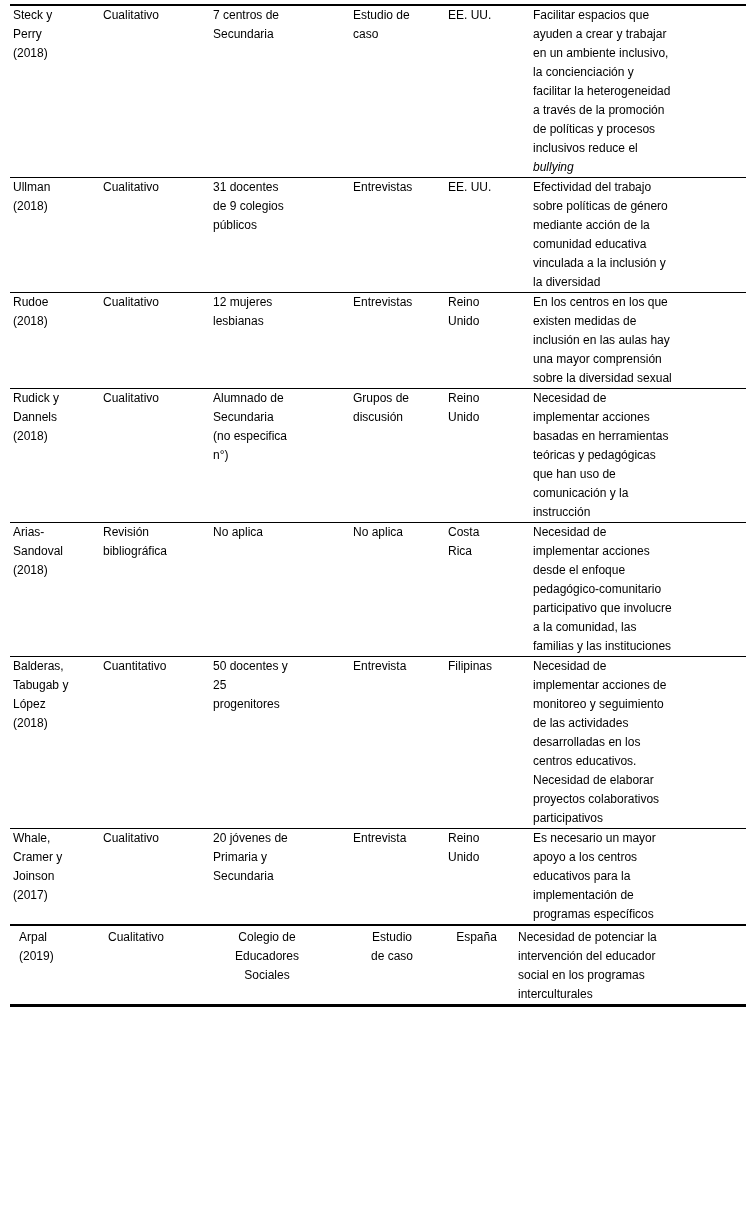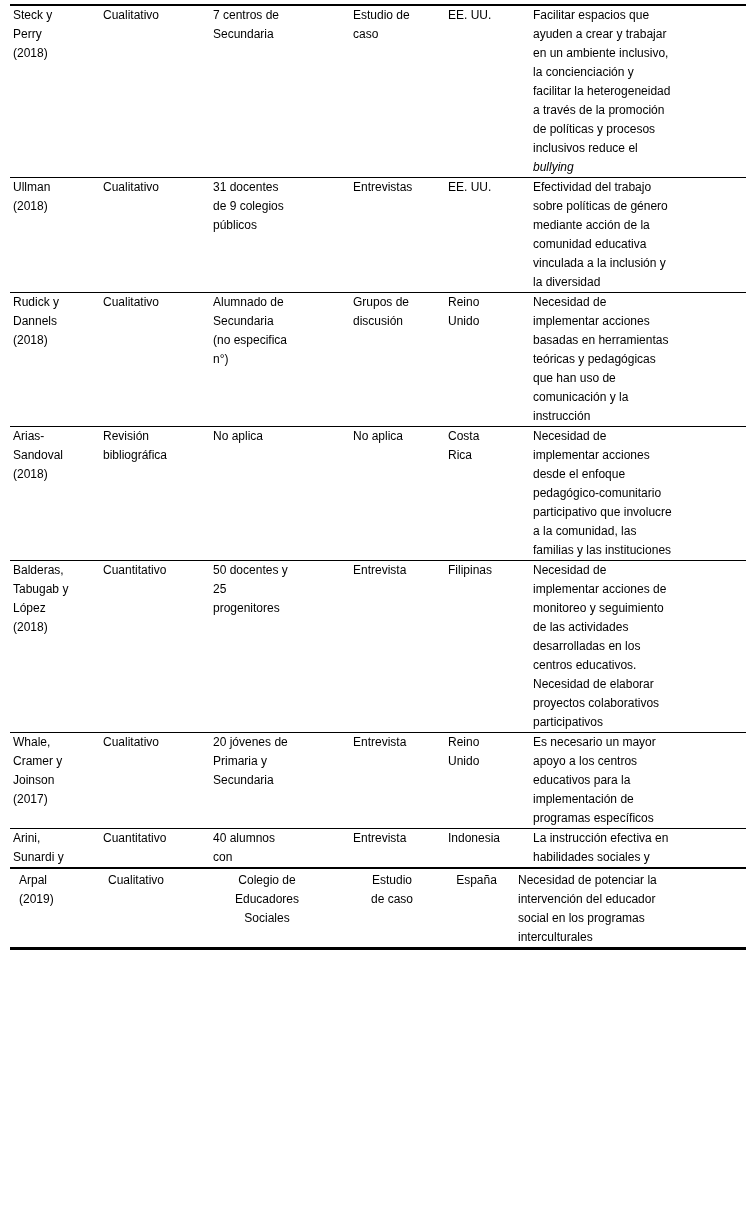--- a/index.html
+++ b/index.html
@@ -97,20 +97,35 @@
 de 9 colegios
 públicos</td>
         <td>Entrevistas</td>
         <td>EE. UU.</td>
         <td>Efectividad del trabajo
 sobre políticas de género
 mediante acción de la
 comunidad educativa
 vinculada a la inclusión y
 la diversidad</td>
+      </tr>
+      <tr>
+        <td>Rudoe
+(2018)</td>
+        <td>Cualitativo</td>
+        <td>12 mujeres
+lesbianas</td>
+        <td>Entrevistas</td>
+        <td>Reino
+Unido</td>
+        <td>En los centros en los que
+existen medidas de
+inclusión en las aulas hay
+una mayor comprensión
+sobre la diversidad sexual</td>
       </tr>
       <tr>
         <td>Rudick y
 Dannels
 (2018)</td>
         <td>Cualitativo</td>
         <td>Alumnado de
 Secundaria
 (no especifica
 n°)</td>
@@ -176,31 +191,20 @@
 Secundaria</td>
         <td>Entrevista</td>
         <td>Reino
 Unido</td>
         <td>Es necesario un mayor
 apoyo a los centros
 educativos para la
 implementación de
 programas específicos</td>
       </tr>
-      <tr>
-        <td>Arini,
-Sunardi y</td>
-        <td>Cuantitativo</td>
-        <td>40 alumnos
-con</td>
-        <td>Entrevista</td>
-        <td>Indonesia</td>
-        <td>La instrucción efectiva en
-habilidades sociales y</td>
-      </tr>
     </tbody>
   </table>
 
   <table class="studies" id="tableB">
     <colgroup>
       <col style="width:95px">
         <col style="width:87px">
         <col style="width:150px">
       <col style="width:100px">
         <col style="width:69px">

